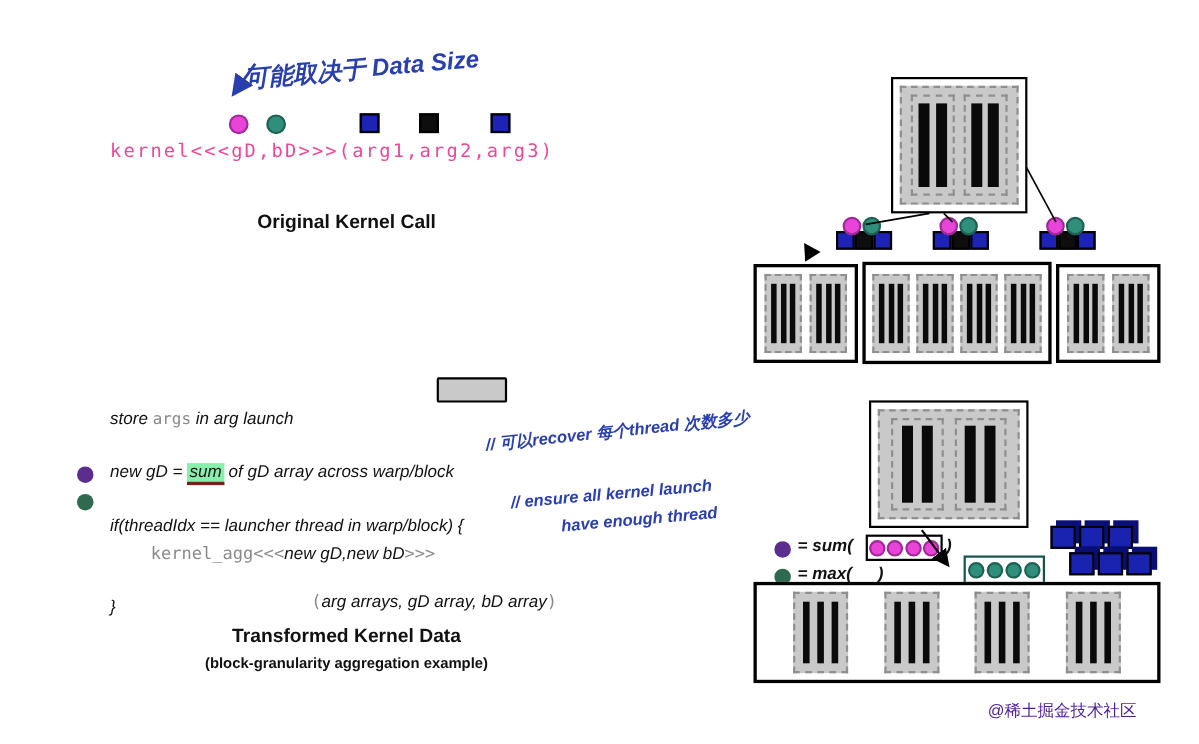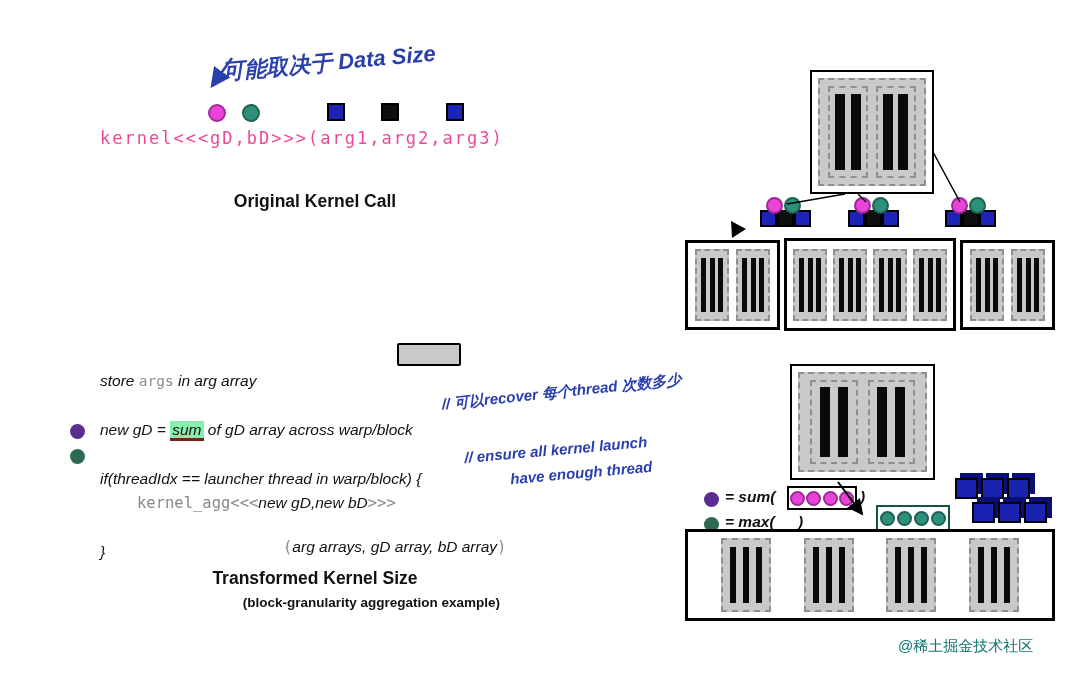--- a/index.html
+++ b/index.html
@@ -6,23 +6,23 @@
   #canvas{position:relative;width:1090px;height:676px;background:#fff;overflow:hidden;
           font-family:"Liberation Sans",sans-serif;color:#111;}
   .abs{position:absolute;}
   
   .mono{font-family:"DejaVu Sans Mono","Liberation Mono",monospace;color:#ec4899;}
   .kernel-line{font-size:17px;letter-spacing:2px;white-space:nowrap;}
   .line{position:absolute;white-space:nowrap;font-size:15.5px;font-style:italic;color:#111;}
   .code-token{font-family:"DejaVu Sans Mono","Liberation Mono",monospace;color:#8a8a8a;font-style:normal;font-size:14.5px;}
   .hl{background:#86efac;border-bottom:3px solid #7f1d1d;padding:0 2px;font-weight:400;}
   .heading{font-weight:bold;font-size:17.5px;text-align:center;font-style:normal;}
-  .subheading{font-size:13.5px;text-align:right;font-style:normal;font-weight:600;}
+  .subheading{font-size:13.5px;text-align:center;font-style:normal;font-weight:600;}
   .hand{color:#2a3fae;font-style:italic;font-weight:600;white-space:nowrap;}
-  .watermark{color:#0f766e;font-size:15px;white-space:nowrap;}
+  .watermark{color:#4c1d95;font-size:15px;white-space:nowrap;}
   
   .bullet{position:absolute;width:15px;height:15px;border-radius:50%;}
   .purpleb{background:#5b2d8e;}
   .greenb{background:#2d6a4f;}
   .magenta{background:#e845d8;border:2px solid #a12898;}
   .teal{background:#2f8f7a;border:2px solid #1d6152;}
   .tl-circ{position:absolute;width:18px;height:18px;border-radius:50%;box-sizing:border-box;}
   .tl-sq{position:absolute;width:18px;height:18px;box-sizing:border-box;}
   .sq-blue{background:#1c23b5;border:2px solid #000;}
   .sq-black{background:#0e0e0e;border:2px solid #000;}
@@ -66,21 +66,21 @@
   <div class="abs tl-sq sq-blue" style="left:327px;top:103px;"></div>
   <div class="abs tl-sq sq-black" style="left:381px;top:103px;"></div>
   <div class="abs tl-sq sq-blue" style="left:446px;top:103px;"></div>
 
   <div class="abs mono kernel-line" style="left:100px;top:128px;">kernel&lt;&lt;&lt;gD,bD&gt;&gt;&gt;(arg1,arg2,arg3)</div>
   <div class="abs heading" style="left:140px;top:191px;width:350px;">Original Kernel Call</div>
 
   <div class="abs gray-box" style="left:397px;top:343px;"></div>
 
   <div class="line" style="left:100px;top:372px;">
-    <span>store </span><span class="code-token">args</span><span> in arg array</span>
+    <span>store </span><span class="code-token">args</span><span> in arg launch</span>
   </div>
 
   <div class="abs hand" style="left:441px;top:383px;font-size:15px;transform:rotate(-6deg);">// 可以recover 每个thread 次数多少</div>
 
   <div class="bullet purpleb" style="left:70px;top:424px;"></div>
   <div class="line" style="left:100px;top:421px;">
     <span>new gD = </span><span class="hl">sum</span><span> of gD array across warp/block</span>
   </div>
 
   <div class="bullet greenb" style="left:70px;top:449px;"></div>
@@ -96,21 +96,21 @@
   </div>
 
   <div class="line" style="left:283px;top:538px;font-style:normal;">
     <span class="code-token" style="font-size:15.5px;">(</span><span style="font-style:italic;">arg arrays, gD array, bD array</span><span class="code-token" style="font-size:15.5px;">)</span>
   </div>
 
   <div class="line" style="left:100px;top:543px;">
     <span>}</span>
   </div>
 
-  <div class="abs heading" style="left:130px;top:568px;width:370px;">Transformed Kernel Size</div>
+  <div class="abs heading" style="left:130px;top:568px;width:370px;">Transformed Kernel Data</div>
   <div class="abs subheading" style="left:130px;top:595px;width:370px;">(block-granularity aggregation example)</div>
 
   <div class="big-block" style="left:810px;top:70px;width:124px;height:124px;">
     <div class="big-panel">
       <div class="big-sub">
           <div class="big-bar"></div>
           <div class="big-bar"></div>
         </div>
       <div class="big-sub">
           <div class="big-bar"></div>

